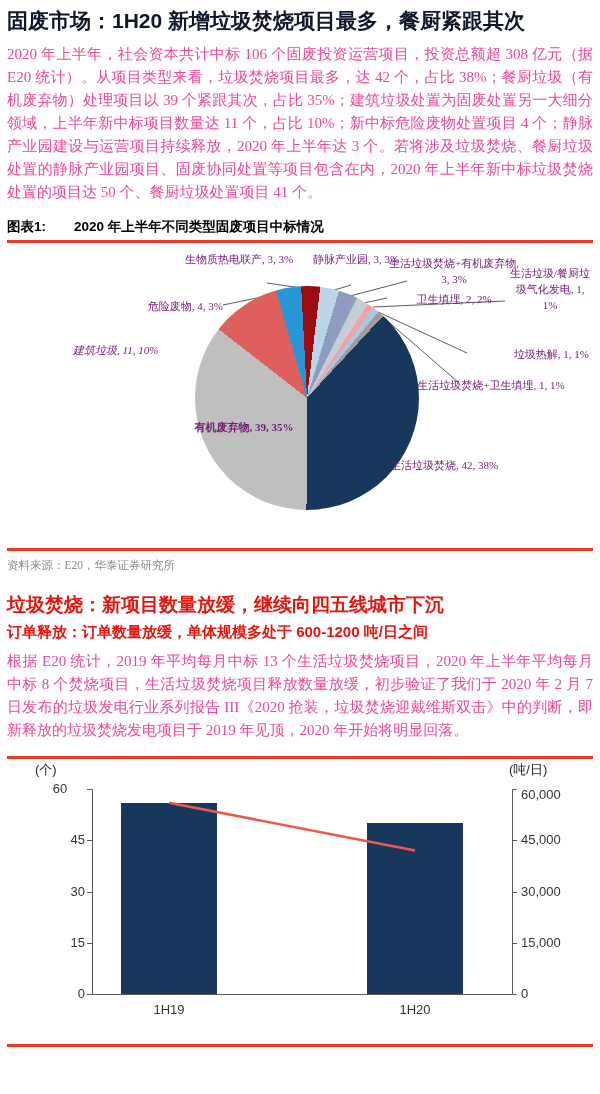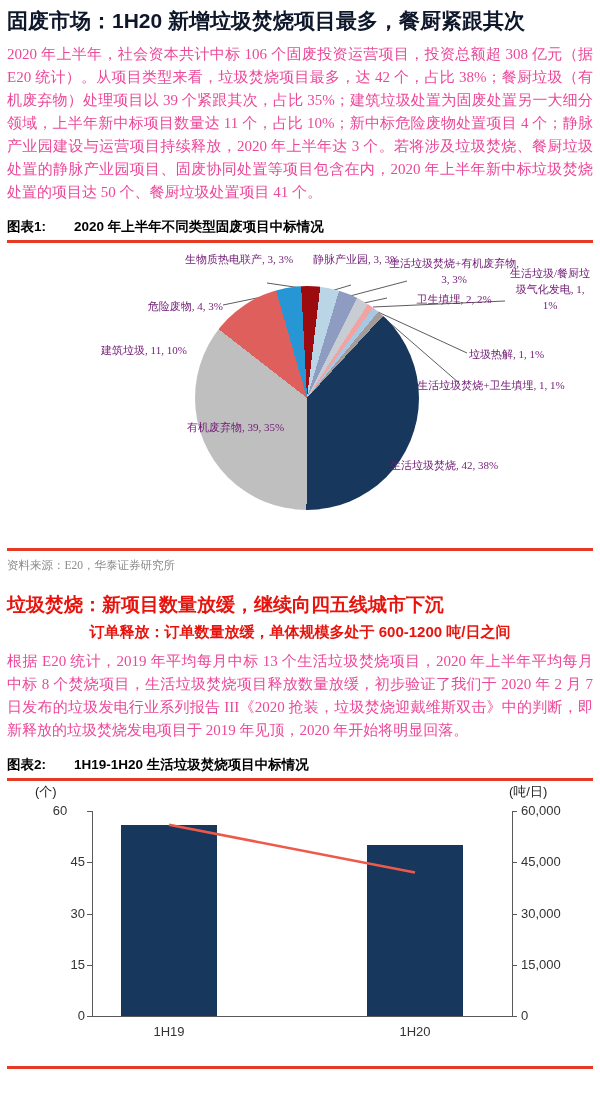--- a/index.html
+++ b/index.html
@@ -9,37 +9,37 @@
         font-family:"Liberation Sans",sans-serif;letter-spacing:0;}
   p.body-para{margin:0 0 14px 0;font-size:15px;line-height:23px;text-align:justify;color:#ec4899;}
   .fig-header{display:flex;align-items:baseline;font-family:"Liberation Sans",sans-serif;
         font-size:13.5px;font-weight:bold;color:#000;margin:4px 0 4px 0;}
   .fig-label{margin-right:28px;white-space:nowrap;}
   .red-rule{height:3px;background:#e63a24;margin:0 0 0 0;}
   .note-line{font-size:11.5px;line-height:19px;color:#8a8a8a;margin-top:5px;}
   h2.sec-title{margin:18px 0 6px 0;font-size:19px;line-height:23px;font-weight:bold;color:#e8130c;
         font-family:"Liberation Sans",sans-serif;}
   h3.sec-subtitle{margin:0 0 8px 0;font-size:15px;line-height:20px;font-weight:bold;color:#e8130c;
-        font-family:"Liberation Sans",sans-serif;text-align:center;}
+        font-family:"Liberation Sans",sans-serif;}
 
   
   .pie-area{position:relative;width:586px;height:305px;overflow:visible;}
   .pie-graphic{position:absolute;left:188px;top:43px;width:224px;height:224px;border-radius:50%;}
   .leader-svg{position:absolute;left:0;top:0;width:586px;height:305px;pointer-events:none;}
   .plbl{position:absolute;font-size:11px;line-height:16px;color:#701a75;}
   .lb-biomass {left:168px;top:8px;  width:128px;text-align:center;}
   .lb-jingmai {left:303px;top:8px;  width:92px; text-align:center;}
   .lb-fenyou  {left:380px;top:12px; width:134px;text-align:center;}
   .lb-weisheng{left:380px;top:48px; width:134px;text-align:center;}
   .lb-qihua   {left:500px;top:22px; width:86px; text-align:center;}
-  .lb-rejie   {left:462px;top:103px;width:120px;text-align:left;}
+  .lb-rejie   {left:462px;top:103px;width:120px;text-align:right;}
   .lb-fentian {left:408px;top:134px;width:152px;text-align:center;}
   .lb-weixian {left:88px; top:55px; width:128px;text-align:right;}
-  .lb-jianzhu {left:66px; top:99px; width:142px;text-align:center;}
-  .lb-youji   {left:180px;top:176px;width:114px;}
+  .lb-jianzhu {left:66px; top:99px; width:142px;text-align:left;font-style:italic;}
+  .lb-youji   {left:180px;top:176px;width:114px;text-align:center;font-weight:bold;}
   .lb-shenghuo{left:362px;top:214px;width:150px;text-align:center;}
 
   
   .combo-area{position:relative;width:586px;height:285px;font-family:"Liberation Sans",sans-serif;}
   .axis-unit{position:absolute;top:2px;font-size:13px;color:#222;}
   .axis-unit.left{left:28px;}
   .axis-unit.right{left:502px;}
   .legend{position:absolute;left:0;top:14px;width:100%;display:flex;justify-content:center;gap:70px;
         font-size:13px;color:#222;}
   .lg-item{display:flex;align-items:center;gap:6px;}
@@ -94,24 +94,20 @@
     <div class="plbl lb-shenghuo">生活垃圾焚烧, 42, 38%</div>
   </div>
 
   <div class="red-rule"></div>
   <div class="note-line">资料来源：E20，华泰证券研究所</div>
 
   <h2 class="sec-title">垃圾焚烧：新项目数量放缓，继续向四五线城市下沉</h2>
   <h3 class="sec-subtitle">订单释放：订单数量放缓，单体规模多处于 600-1200 吨/日之间</h3>
   <p class="body-para">根据 E20 统计，2019 年平均每月中标 13 个生活垃圾焚烧项目，2020 年上半年平均每月中标 8 个焚烧项目，生活垃圾焚烧项目释放数量放缓，初步验证了我们于 2020 年 2 月 7 日发布的垃圾发电行业系列报告 III《2020 抢装，垃圾焚烧迎戴维斯双击》中的判断，即新释放的垃圾焚烧发电项目于 2019 年见顶，2020 年开始将明显回落。</p>
 
-  <div class="fig-header">
-    <span class="fig-label">图表2:</span>
-    <span class="fig-title">1H19-1H20 生活垃圾焚烧项目中标情况</span>
-  </div>
   <div class="red-rule"></div>
 
   <div class="combo-area" id="combo">
     <div class="axis-unit left">(个)</div>
     <div class="axis-unit right">(吨/日)</div>
 
   <div class="axis-line" style="left: 85px; top: 30px; width: 1px; height: 205px;"></div>
       <div class="axis-line" style="left: 505px; top: 30px; width: 1px; height: 205px;"></div>
       <div class="axis-line" style="left: 85px; top: 235px; width: 420px; height: 1px;"></div>
       <div class="axis-line" style="left: 80px; top: 235px; width: 5px; height: 1px;"></div>
@@ -126,21 +122,21 @@
       <div class="tick-label" style="left: 28px; top: 22px; width: 50px; text-align: center;">60</div>
       <div class="axis-line" style="left: 505px; top: 235px; width: 5px; height: 1px;"></div>
       <div class="tick-label" style="left: 514px; top: 227px; width: 60px;">0</div>
       <div class="axis-line" style="left: 505px; top: 183.75px; width: 5px; height: 1px;"></div>
       <div class="tick-label" style="left: 514px; top: 175.75px; width: 60px;">15,000</div>
       <div class="axis-line" style="left: 505px; top: 132.5px; width: 5px; height: 1px;"></div>
       <div class="tick-label" style="left: 514px; top: 124.5px; width: 60px;">30,000</div>
       <div class="axis-line" style="left: 505px; top: 81.25px; width: 5px; height: 1px;"></div>
       <div class="tick-label" style="left: 514px; top: 73.25px; width: 60px;">45,000</div>
       <div class="axis-line" style="left: 505px; top: 30px; width: 5px; height: 1px;"></div>
-      <div class="tick-label" style="left: 514px; top: 22px; width: 60px;">60,000</div>
+      <div class="tick-label" style="left: 514px; top: 28px; width: 60px;">60,000</div>
       <div class="bar" style="left: 114px; top: 43.6667px; width: 96px; height: 191.333px; background: rgb(23, 55, 93);"></div>
       <div class="bar" style="left: 360px; top: 64.1667px; width: 96px; height: 170.833px; background: rgb(23, 55, 93);"></div>
       <div class="xcat" style="left: 117px; top: 243px;">1H19</div>
       <div class="xcat" style="left: 363px; top: 243px;">1H20</div>
       <svg class="combo-svg" viewBox="0 0 586 285">
         <polyline points="162,43.7 408,91.5" fill="none" stroke="#ee5a4a" stroke-width="2.5"></polyline>
       </svg>
     </div>
 
   <div class="red-rule"></div>

